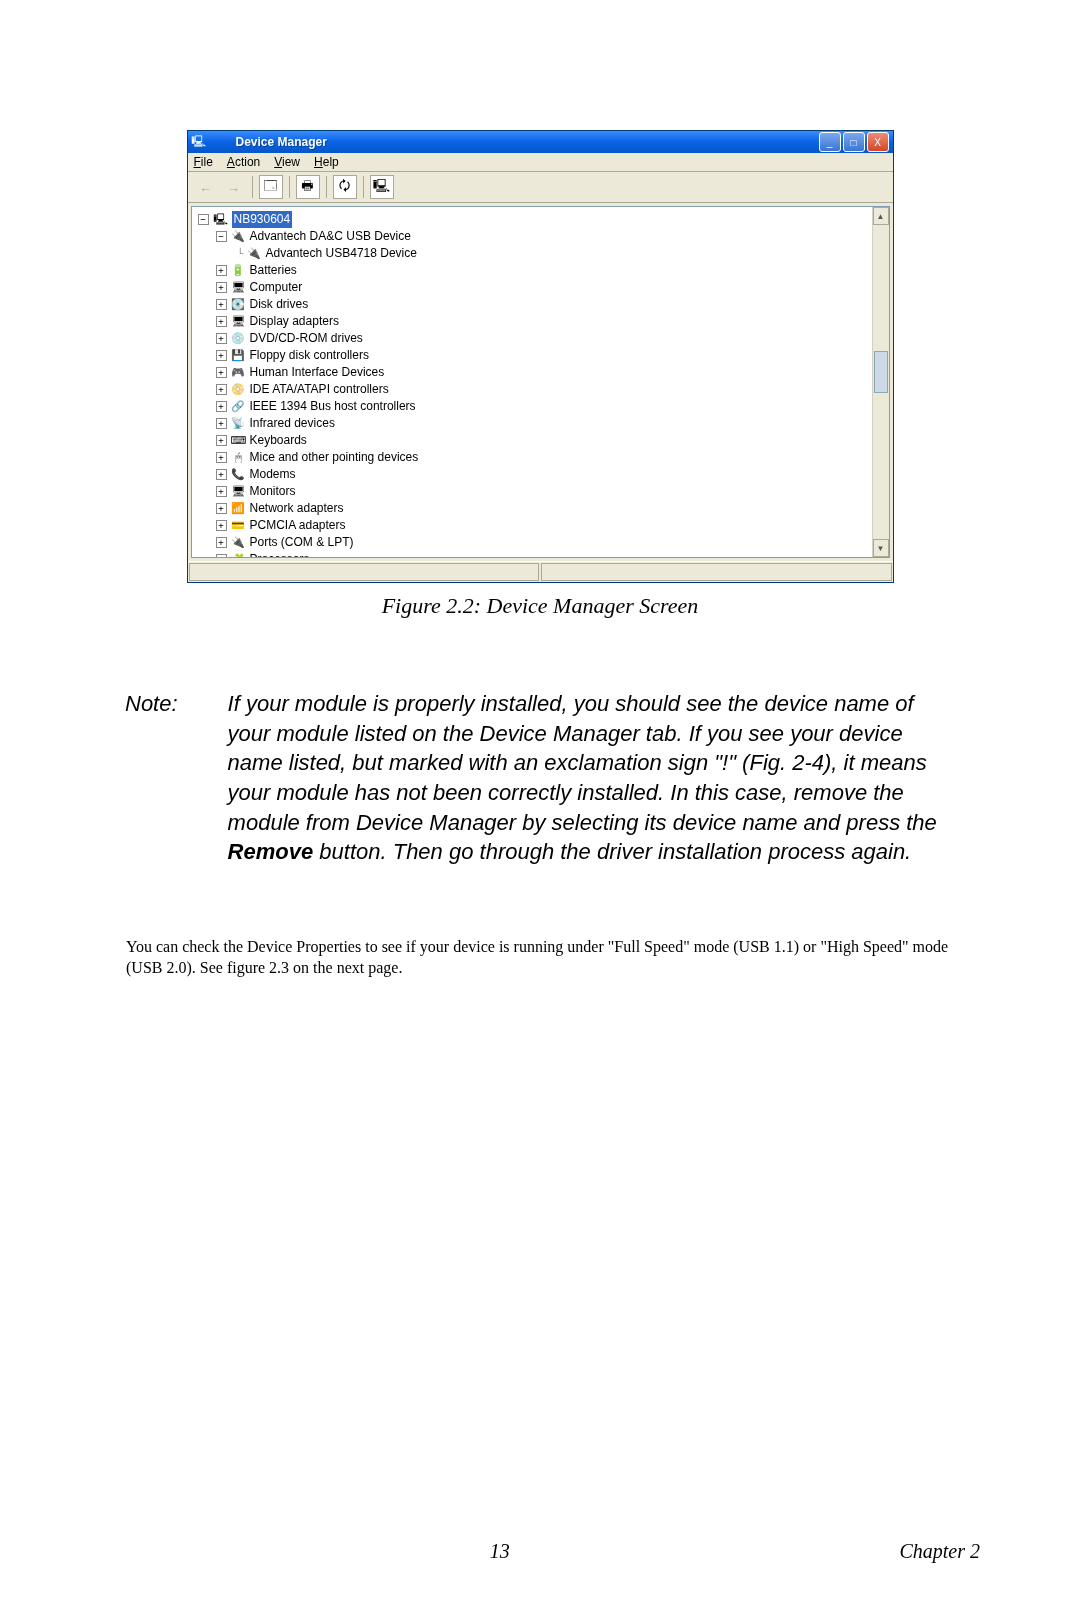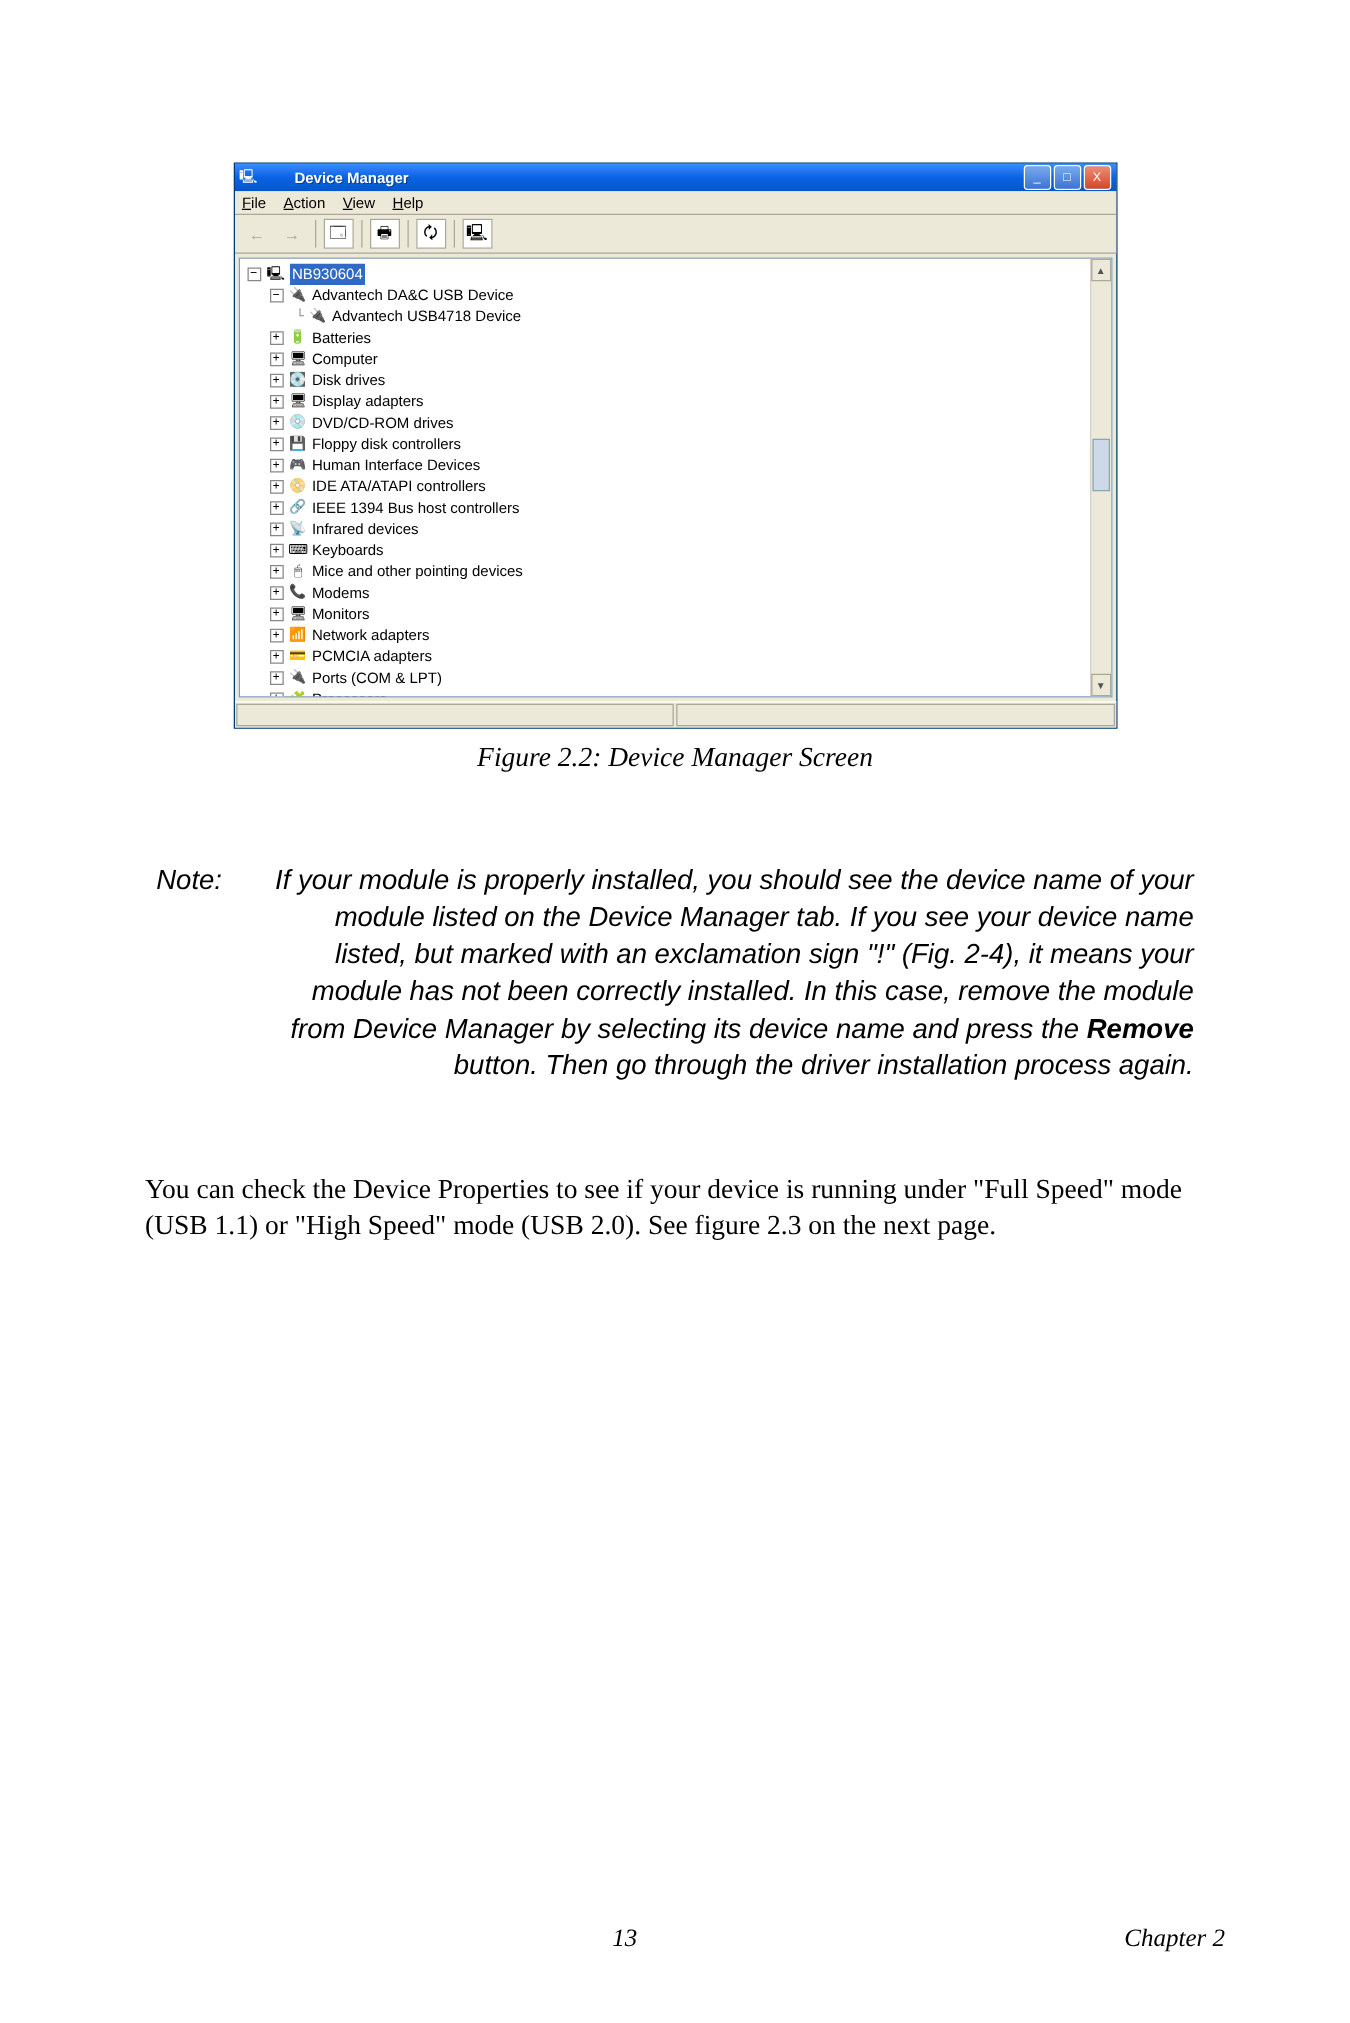--- a/index.html
+++ b/index.html
@@ -143,30 +143,29 @@
     margin: 10px 0 70px 0;
   }
   .note-block {
     font-family: Arial, Helvetica, sans-serif;
     font-style: italic;
     font-size: 22px;
     line-height: 1.35;
     display:flex;
     gap: 40px;
     margin: 0 25px 70px 25px;
-    text-align: right;
   }
   .note-block .note-label { flex: 0 0 auto; }
-  .note-block .note-body { flex: 1; }
+  .note-block .note-body { flex: 1; margin-left: 10px; }
   .note-block b { font-weight: bold; }
   .body-para {
     font-family: "Times New Roman", serif;
-    font-size: 22px;
+    font-size: 16px;
     line-height: 1.3;
-    margin: 0 16px;
+    margin: 0 26px;
   }
   .footer {
     position:absolute;
     bottom: 55px;
     left: 100px;
     right: 100px;
     display:flex;
     justify-content:space-between;
     font-style: italic;
     font-size: 20px;

